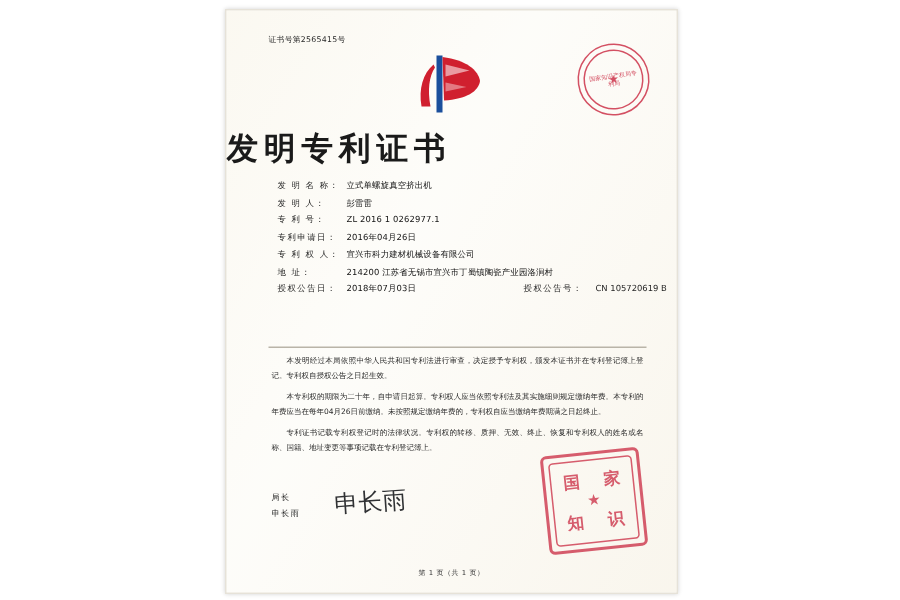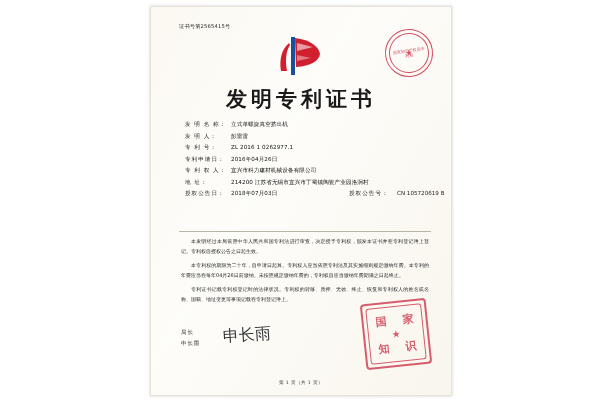--- a/index.html
+++ b/index.html
@@ -101,21 +101,20 @@
     font-size: 8px;
     color: #c8213a;
   }
 
   
   .title {
     position: absolute;
     left: 0;
     right: 0;
     top: 78px;
-    text-align: center;
     font-family: "DejaVu Serif", "Liberation Serif", serif;
     font-size: 21px;
     font-weight: bold;
     letter-spacing: 4px;
     color: #1a1a1a;
   }
 
   
   .fields {
     position: absolute;

